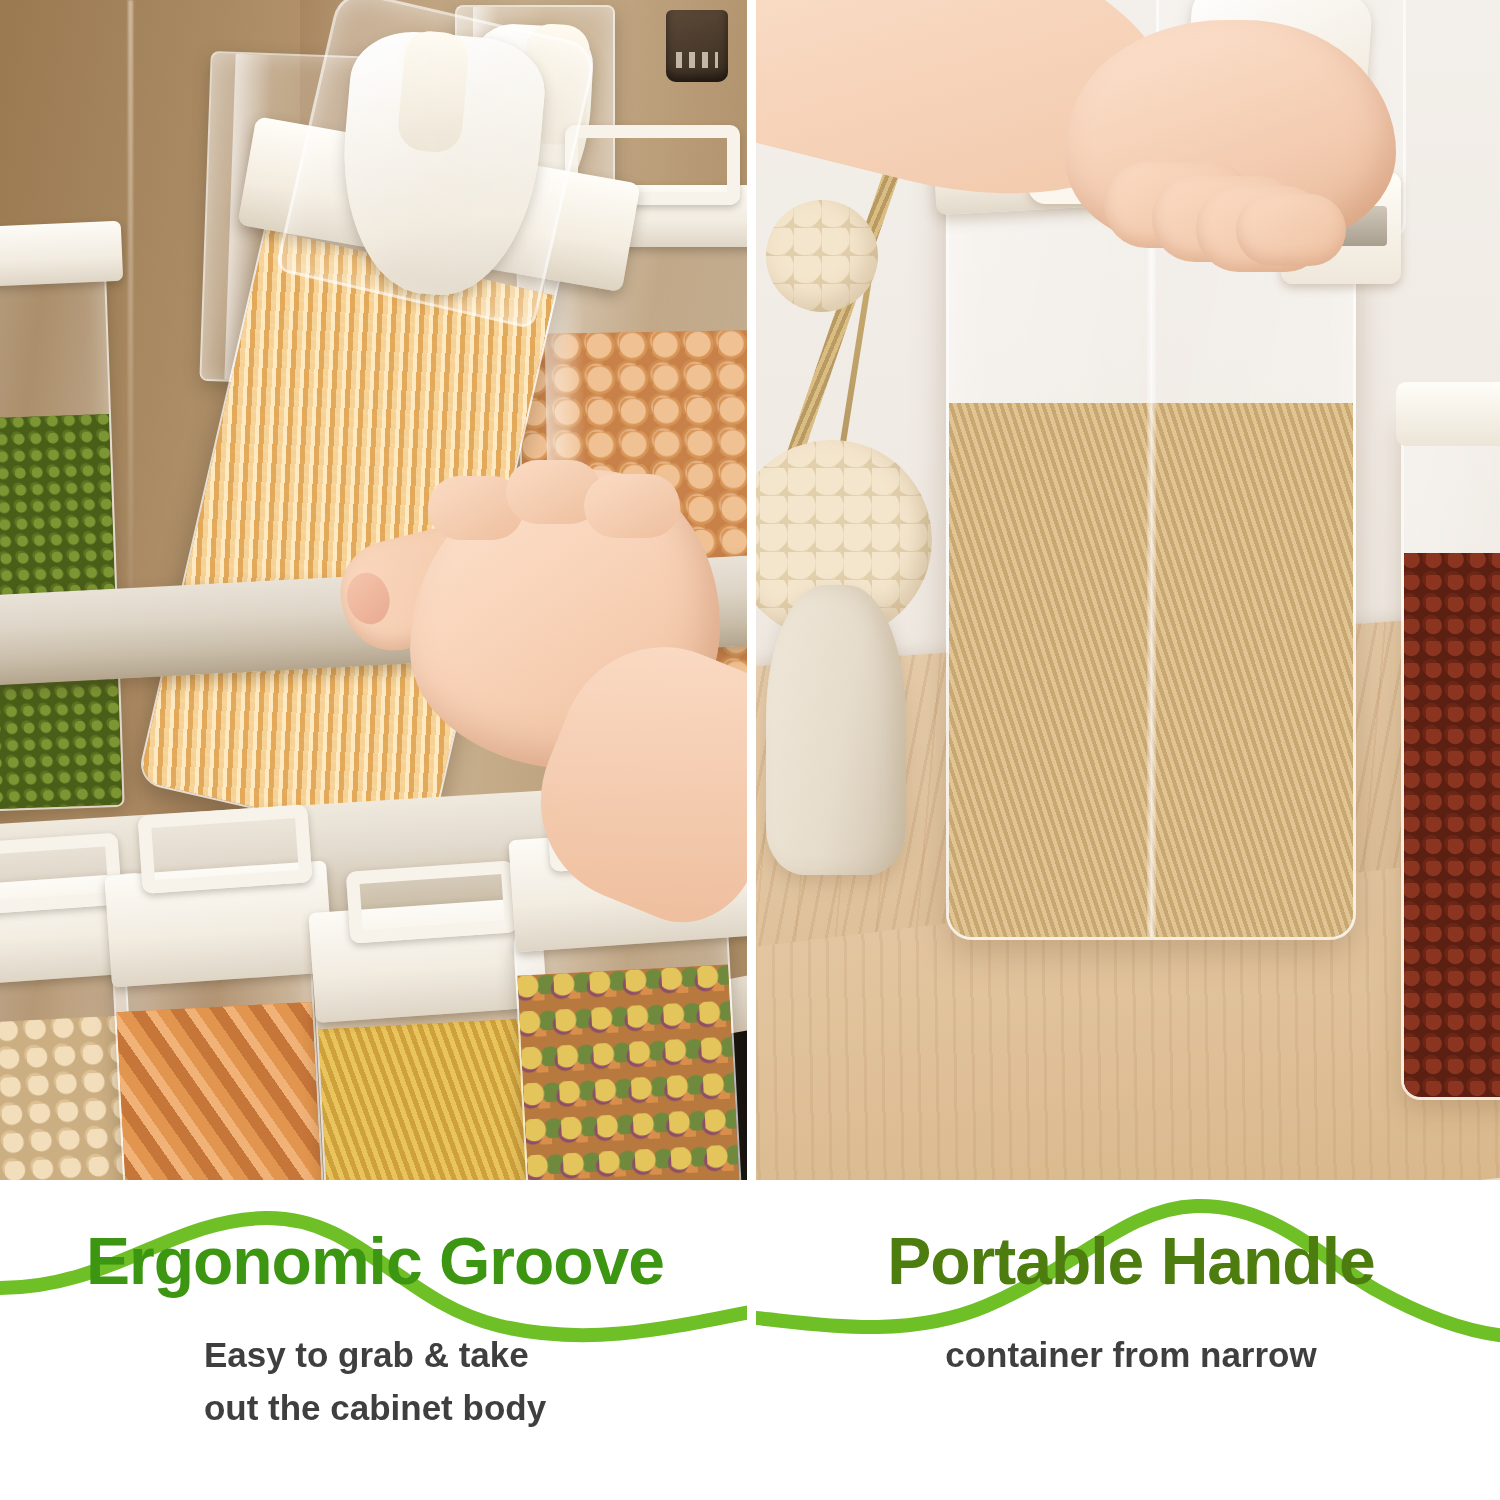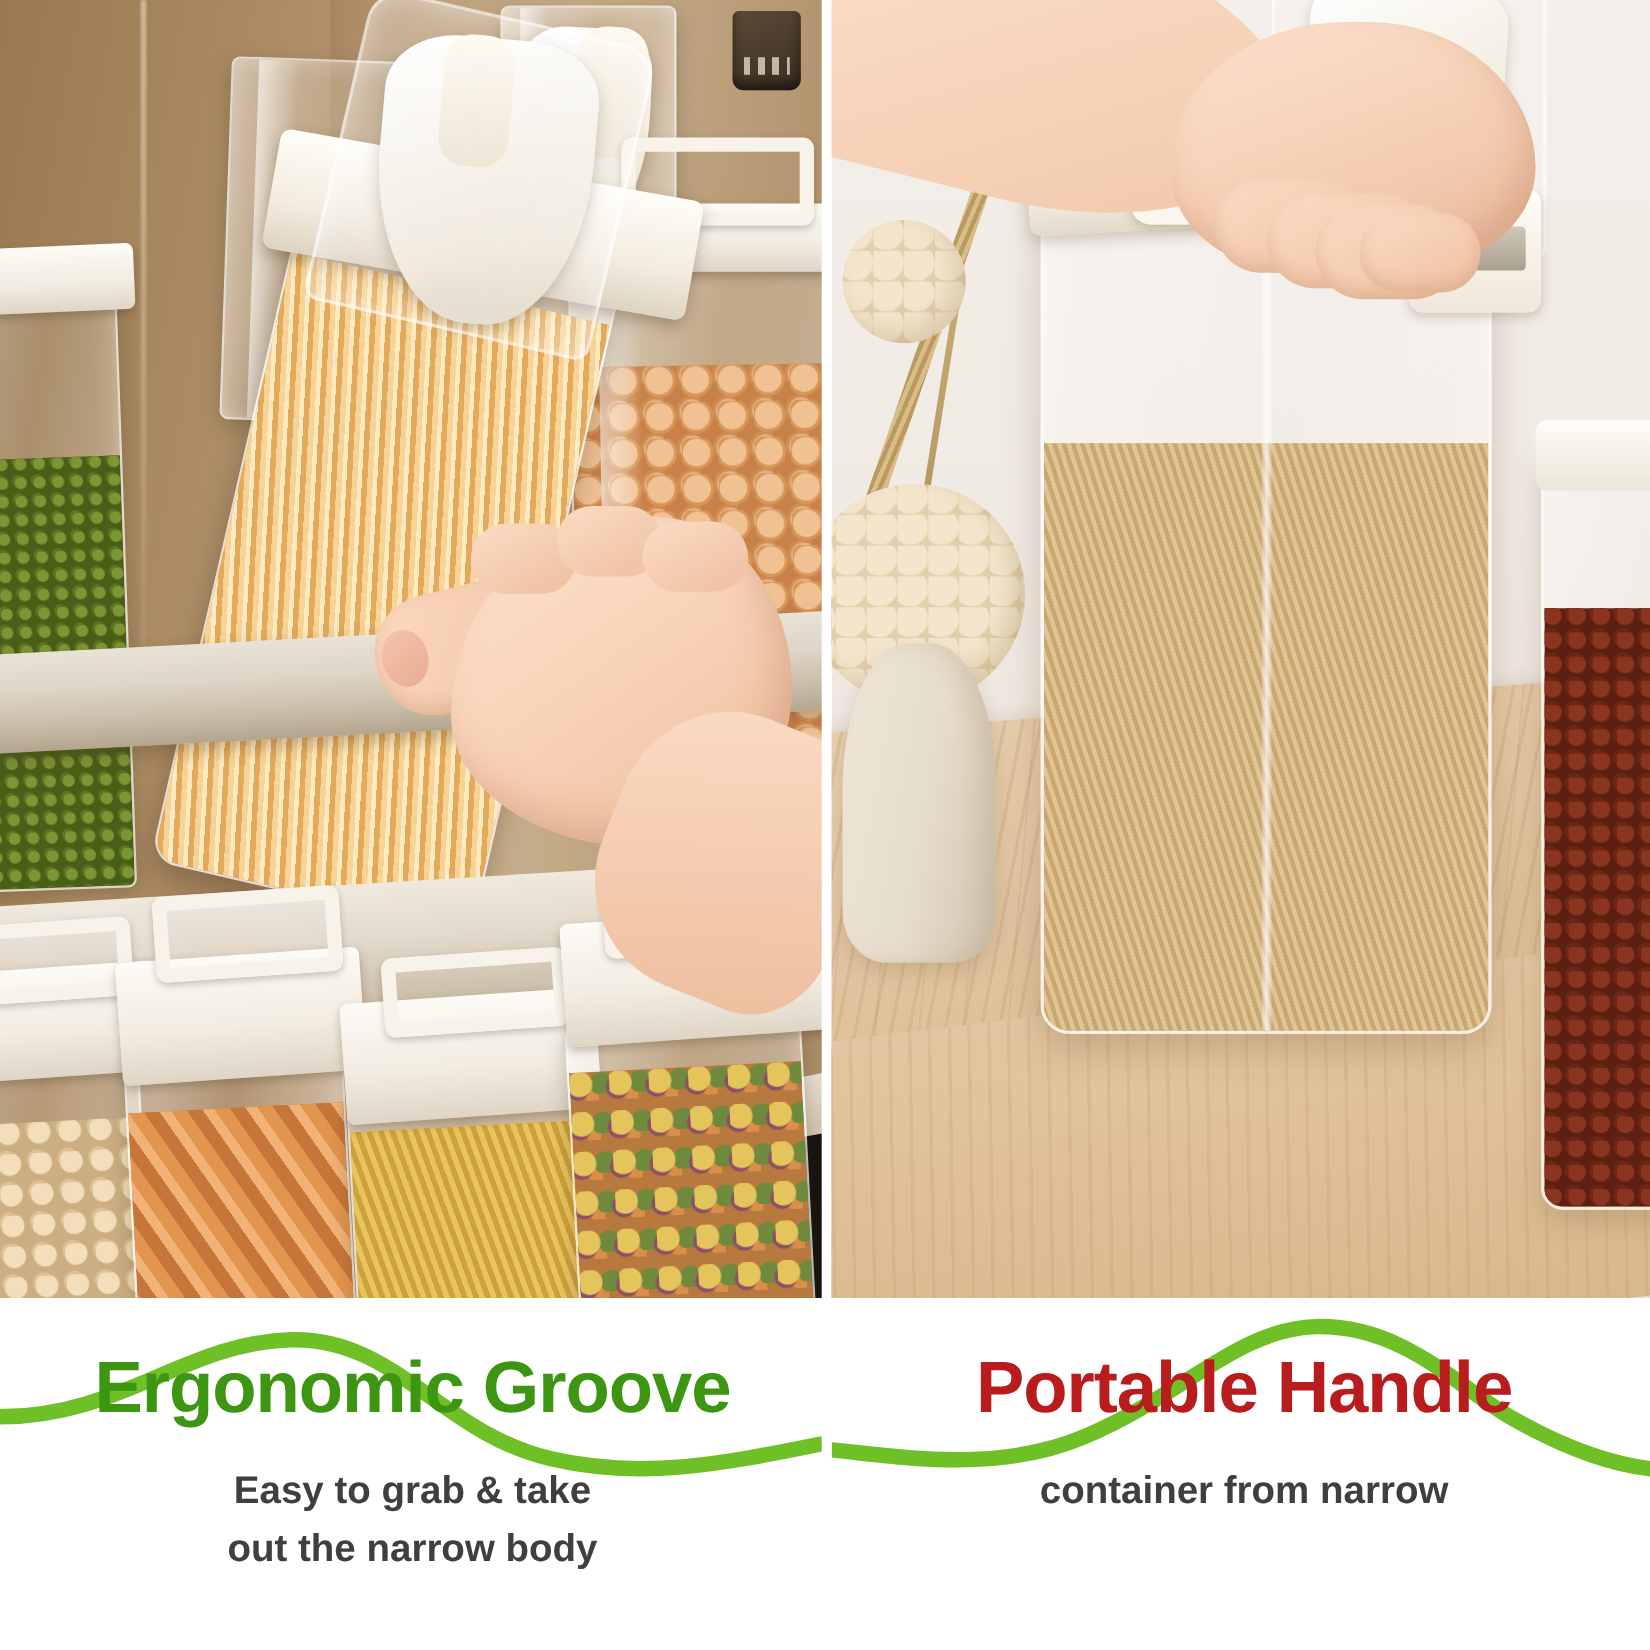--- a/index.html
+++ b/index.html
@@ -359,21 +359,21 @@
     font-weight: 700;
     letter-spacing: -1px;
     line-height: 1;
     white-space: nowrap;
   }
   .subline {
     margin-top: 34px;
     font-size: 35px;
     font-weight: 600;
     line-height: 1.52;
-    text-align:center;
+    text-align:left;
     max-width: 640px;
   }
   .center-split {
     position:absolute; left:747px; top:0; width:7px; height:1500px;
     background:#ffffff; z-index:9;
   }
 </style>
 </head>
 <body>
 
@@ -460,21 +460,21 @@
 
     <svg class="wave" viewBox="0 0 750 350" preserveAspectRatio="none">
       <path d="M0,350 L0,138 C110,138 170,70 265,68 C360,66 400,152 500,176 C585,196 660,180 750,162 L750,350 Z" fill="#ffffff"></path>
       <path d="M0,138 C110,138 170,70 265,68 C360,66 400,152 500,176 C585,196 660,180 750,162" fill="none" stroke="#6fbf27" stroke-width="14" stroke-linecap="round"></path>
     </svg>
 
     <div class="caption">
       <div class="headline" style="color:#3d9612;">Ergonomic Groove</div>
       <div class="subline" style="color:#3f3f3f;">
         <div>Easy to grab &amp; take</div>
-        <div>out the narrow body</div>
+        <div>out the cabinet body</div>
       </div>
     </div>
   </div>
 
   <div class="panel right">
 
     <div class="photo">
       <div class="rp-bg"></div>
       <div class="rp-table"></div>
       <div class="rp-table-front"></div>
@@ -511,21 +511,21 @@
         <div class="finger" style="left:330px; top:214px; width:110px; height:72px;"></div>
       </div>
     </div>
 
     <svg class="wave" viewBox="0 0 750 350" preserveAspectRatio="none">
       <path d="M0,350 L0,168 C60,174 150,190 230,156 C320,118 370,58 440,56 C520,54 570,112 620,140 C672,169 712,182 750,186 L750,350 Z" fill="#ffffff"></path>
       <path d="M0,168 C60,174 150,190 230,156 C320,118 370,58 440,56 C520,54 570,112 620,140 C672,169 712,182 750,186" fill="none" stroke="#6fbf27" stroke-width="14" stroke-linecap="round"></path>
     </svg>
 
     <div class="caption">
-      <div class="headline" style="color:#b91c1c;">Portable Handle</div>
+      <div class="headline" style="color:#4d7c0f;">Portable Handle</div>
       <div class="subline" style="color:#3f3f3f;">
         <div>container from narrow</div>
       </div>
     </div>
   </div>
 
   <div class="center-split"></div>
 </div>
 
 </body></html>

